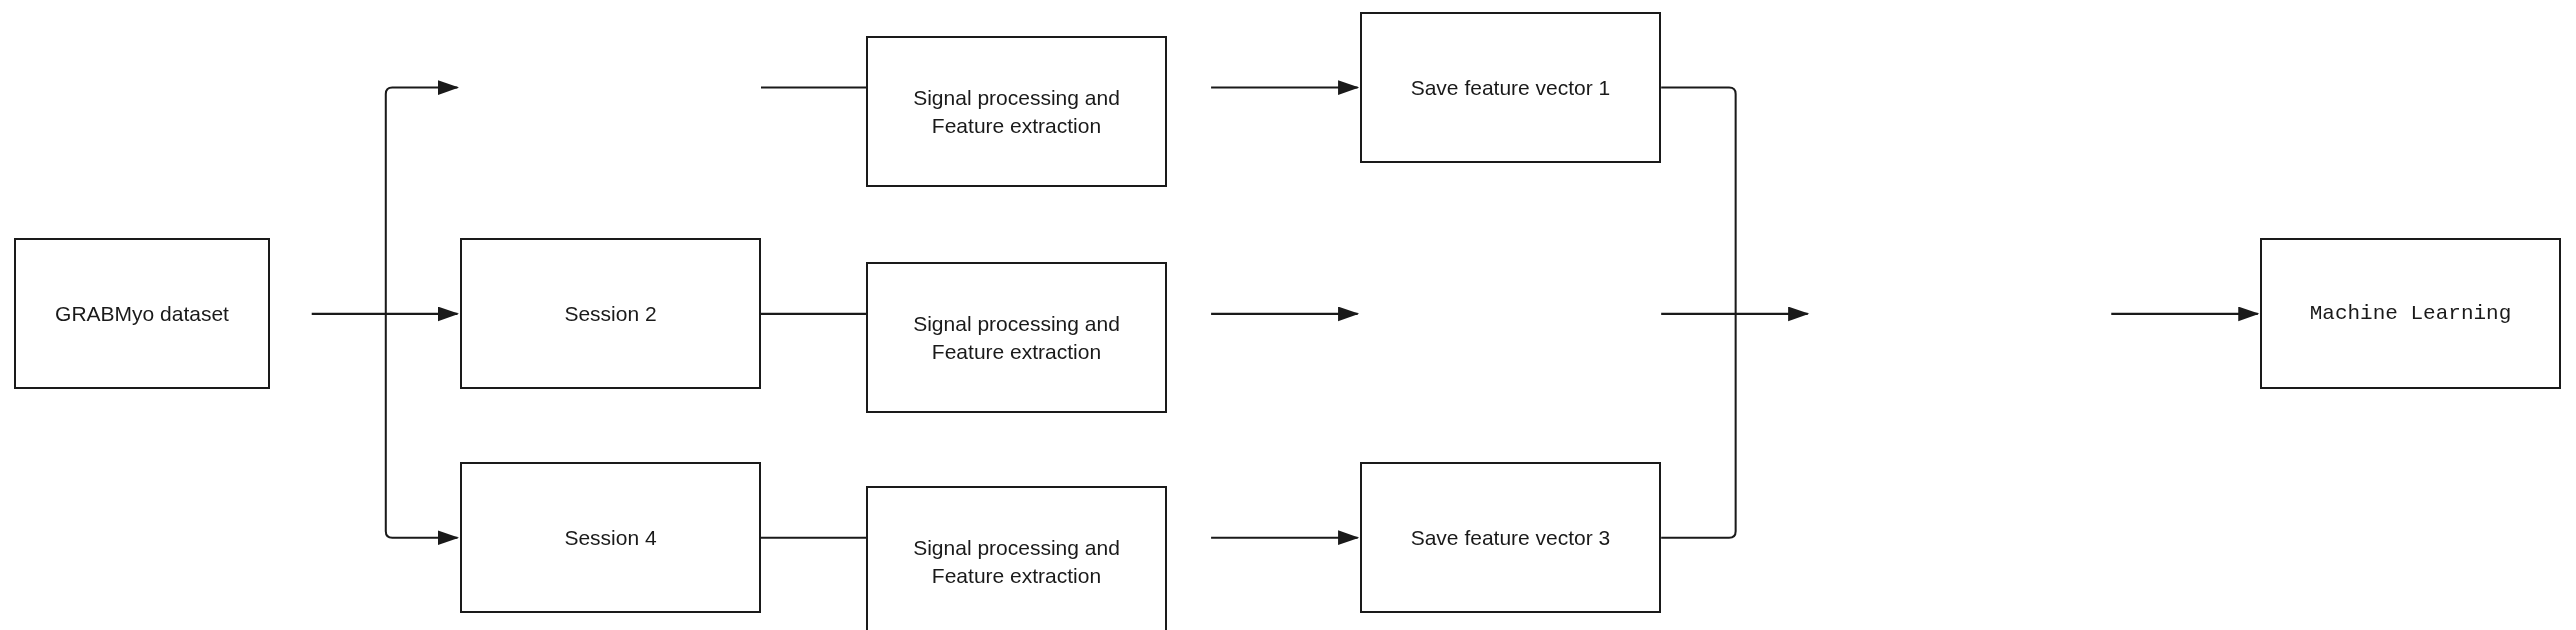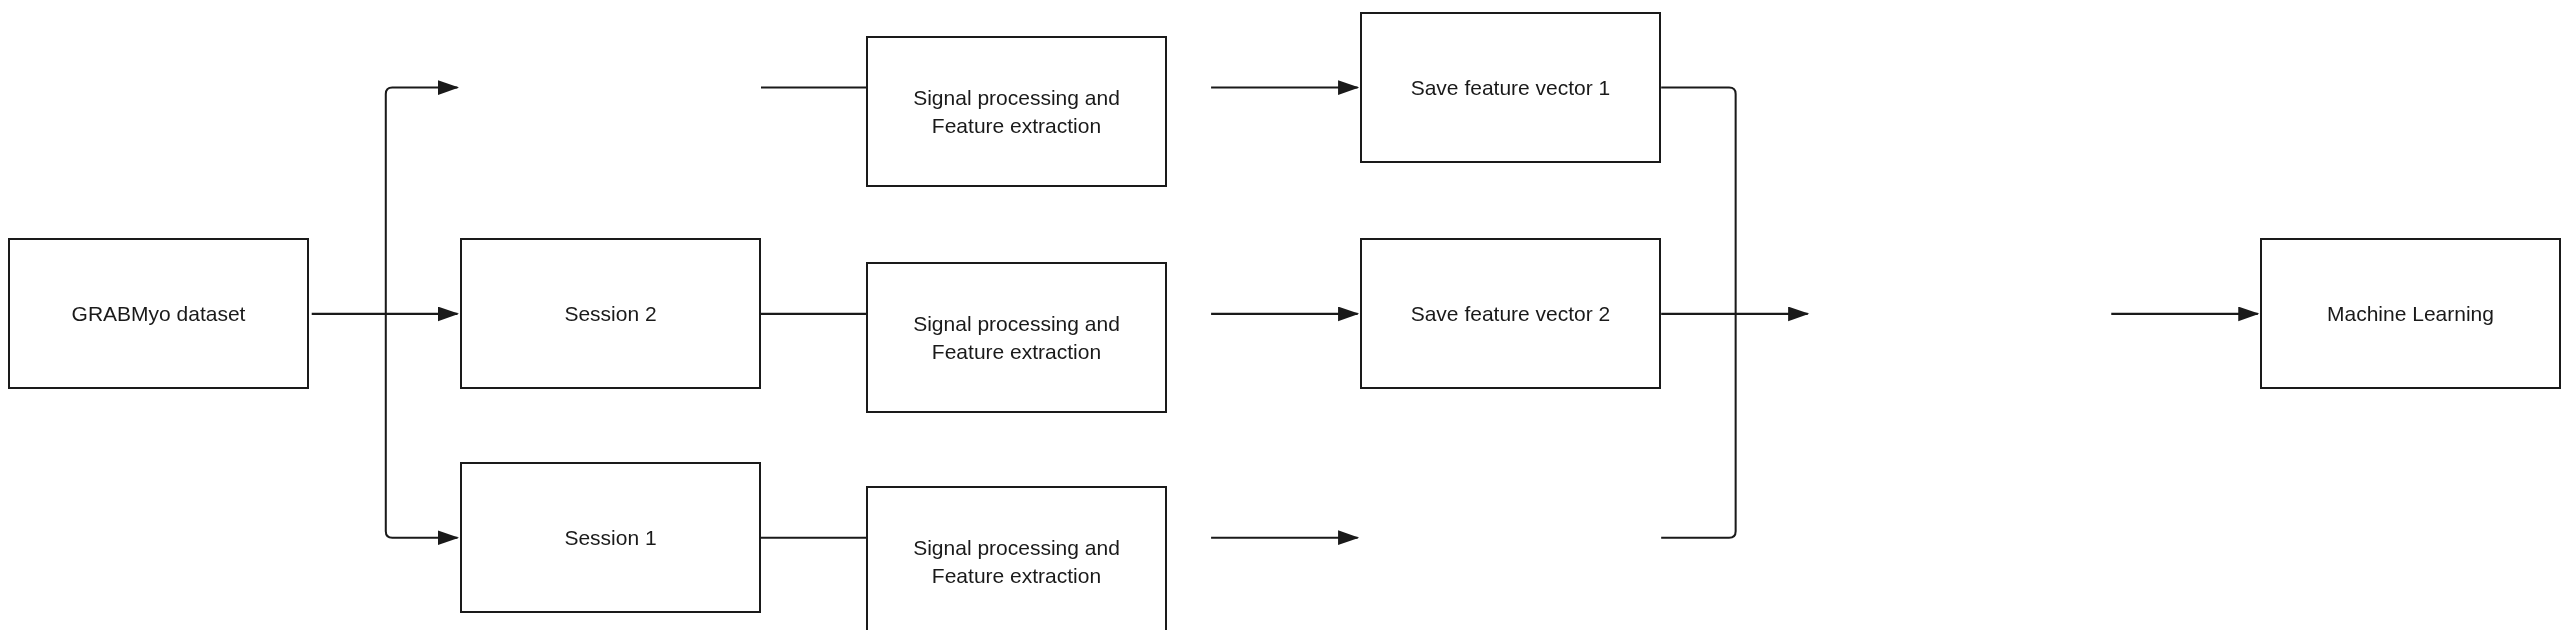--- a/index.html
+++ b/index.html
@@ -38,26 +38,26 @@
     justify-content: center;
     text-align: center;
   }
   .node-label {
     font-size: 21px;
     line-height: 1.3;
     color: #1a1a1a;
     white-space: pre-line;
   }
   
-  .col-1 { left: 8px;   width: 301px; }
+  .col-1 { left: 14px;   width: 256px; }
   .col-2 { left: 460px;  }
   .col-3 { left: 866px; margin-top: 24px; }
   .col-4 { left: 1360px; text-align: right; }
   .col-5 { left: 1810px; }
-  .col-6 { left: 2260px; }
+  .col-6 { left: 2260px; font-family: Liberation Mono, monospace; }
   
   .row-1 { top: 12.2px;  }
   .row-2 { top: 238px; }
   .row-3 { top: 462px; }
 </style>
 </head>
 <body>
 
 <div class="canvas">
 
@@ -88,41 +88,41 @@
   </svg>
 
   <div class="node col-1 row-2">
     <span class="node-label">GRABMyo dataset</span>
   </div>
 
   <div class="node col-2 row-2">
     <span class="node-label">Session 2</span>
   </div>
   <div class="node col-2 row-3">
-    <span class="node-label">Session 1</span>
+    <span class="node-label">Session 4</span>
   </div>
 
   <div class="node col-3 row-1">
     <span class="node-label">Signal processing and
 Feature extraction</span>
   </div>
   <div class="node col-3 row-2">
     <span class="node-label">Signal processing and
 Feature extraction</span>
   </div>
   <div class="node col-3 row-3">
     <span class="node-label">Signal processing and
 Feature extraction</span>
   </div>
 
   <div class="node col-4 row-1">
     <span class="node-label">Save feature vector 1</span>
   </div>
-  <div class="node col-4 row-2">
-    <span class="node-label">Save feature vector 2</span>
+  <div class="node col-4 row-3">
+    <span class="node-label">Save feature vector 3</span>
   </div>
 
 
   <div class="node col-6 row-2">
     <span class="node-label">Machine Learning</span>
   </div>
 
 </div>
 
 

